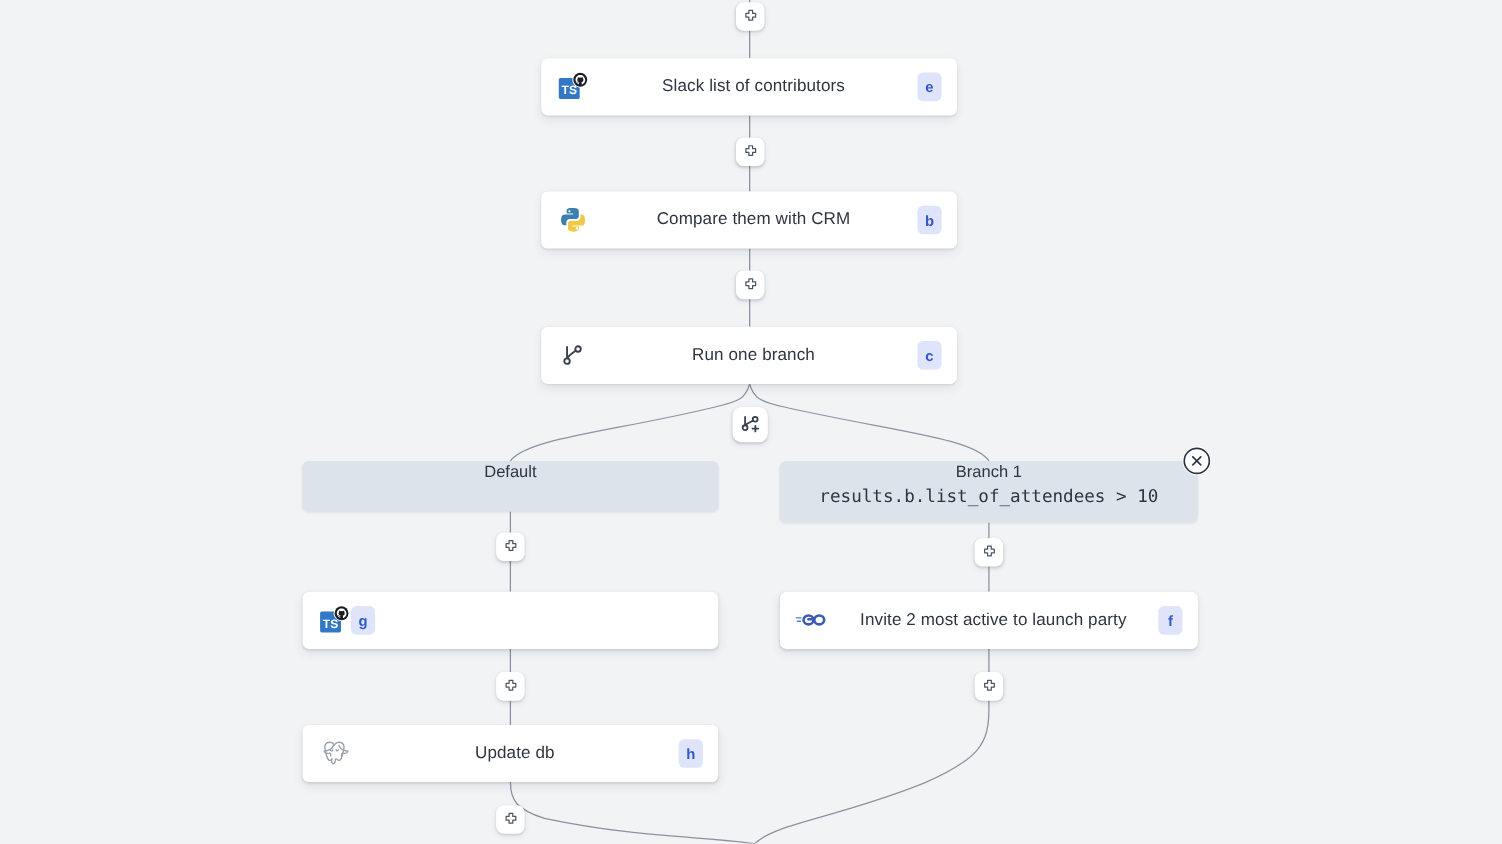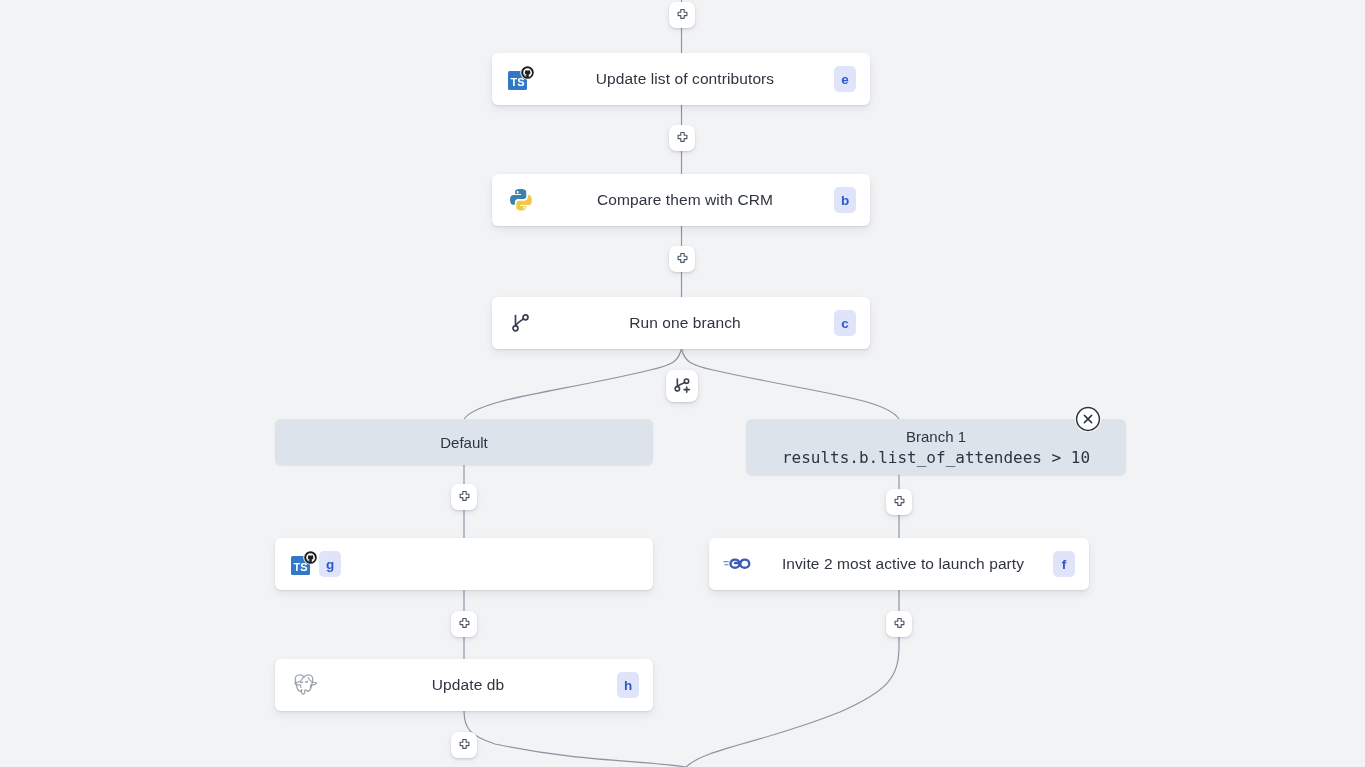--- a/index.html
+++ b/index.html
@@ -76,21 +76,21 @@
   
   .branch-label {
     position: absolute;
     box-sizing: border-box;
     background: #dde3eb;
     border-radius: 6px;
     box-shadow: 0 1px 2px rgba(16,24,40,0.07);
     display: flex;
     flex-direction: column;
     align-items: center;
-    justify-content: center;
+    justify-content: flex-start;
     color: #2e3440;
   }
   .branch-name {
     font-size: 15px;
     line-height: 21px;
   }
   .branch-cond {
     font-family: "DejaVu Sans Mono", monospace;
     font-size: 16px;
     line-height: 21px;
@@ -182,21 +182,21 @@
         <circle cx="21.5" cy="8.5" r="6.3" fill="#1b1f23"></circle>
         <path d="M21.5,4.2c-2.4,0-4.3,1.9-4.3,4.3c0,1.9,1.2,3.5,2.9,4.1c0.2,0,0.3-0.1,0.3-0.2
                  c0-0.1,0-0.4,0-0.8c-1.2,0.3-1.4-0.5-1.4-0.5c-0.2-0.5-0.5-0.6-0.5-0.6c-0.4-0.3,0-0.3,0-0.3
                  c0.4,0,0.7,0.5,0.7,0.5c0.4,0.7,1,0.5,1.2,0.4c0-0.3,0.2-0.5,0.3-0.6c-0.9-0.1-1.9-0.5-1.9-2.1
                  c0-0.5,0.2-0.8,0.5-1.1c0-0.1-0.2-0.5,0-1.1c0,0,0.4-0.1,1.2,0.4c0.3-0.1,0.7-0.1,1.1-0.1
                  c0.4,0,0.8,0.1,1.1,0.1c0.8-0.6,1.2-0.4,1.2-0.4c0.2,0.6,0.1,1,0,1.1c0.3,0.3,0.5,0.7,0.5,1.1
                  c0,1.6-1,2-1.9,2.1c0.2,0.1,0.3,0.4,0.3,0.9c0,0.6,0,1.1,0,1.3c0,0.1,0.1,0.2,0.3,0.2
                  c1.7-0.6,2.9-2.2,2.9-4.1C25.8,6.1,23.9,4.2,21.5,4.2z" fill="#ffffff"></path>
       </svg>
     </span>
-    <span class="node-title">Update list of contributors</span>
+    <span class="node-title">Slack list of contributors</span>
     <span class="node-badge">e</span>
   </div>
 
   <div class="node" style="left:492px; top:174px; width:378px; height:52px;">
     <span class="node-icon">
       <svg width="26" height="26" viewBox="0 0 26 26" xmlns="http://www.w3.org/2000/svg">
         <path d="M12.8,2c-1.6,0-2.9,0.14-3.9,0.4C7.5,2.8,7.1,3.5,7.1,4.9v2.2h5.9v0.8H5.4
                  c-1.4,0-2.6,0.85-3,2.45c-0.45,1.85-0.47,3,0,4.9c0.35,1.45,1.15,2.45,2.55,2.45h1.9v-2.6
                  c0-1.6,1.4-3.05,3.05-3.05h5.85c1.35,0,2.45-1.1,2.45-2.45V4.9c0-1.3-1.1-2.3-2.45-2.5
                  C14.9,2.1,13.85,2,12.8,2z M9.7,4.1c0.55,0,1,0.45,1,1.05c0,0.55-0.45,1-1,1c-0.6,0-1.05-0.45-1.05-1
@@ -222,21 +222,21 @@
       </svg>
     </span>
     <span class="node-title">Run one branch</span>
     <span class="node-badge">c</span>
   </div>
 
   <div class="branch-label" style="left:275px; top:419px; width:378px; height:46px;">
     <span class="branch-name">Default</span>
   </div>
 
-  <div class="branch-label" style="left:709px; top:419px; width:380px; height:56px;margin-left:37px;">
+  <div class="branch-label" style="left:709px; top:419px; width:380px; height:56px;">
     <span class="branch-name">Branch 1</span>
     <span class="branch-cond">results.b.list_of_attendees &gt; 10</span>
   </div>
 
   <div class="node" style="left:275px; top:538px; width:378px; height:52px;">
     <span class="node-icon">
       <svg width="30" height="30" viewBox="0 0 30 30" xmlns="http://www.w3.org/2000/svg">
         <rect x="2" y="7" width="19" height="19" rx="1.5" fill="#3178c6"></rect>
         <text x="11.5" y="21.5" font-family="'Liberation Sans',sans-serif" font-size="11" font-weight="bold" fill="#ffffff" text-anchor="middle">TS</text>
         <circle cx="21.5" cy="8.5" r="7.2" fill="#ffffff"></circle>

